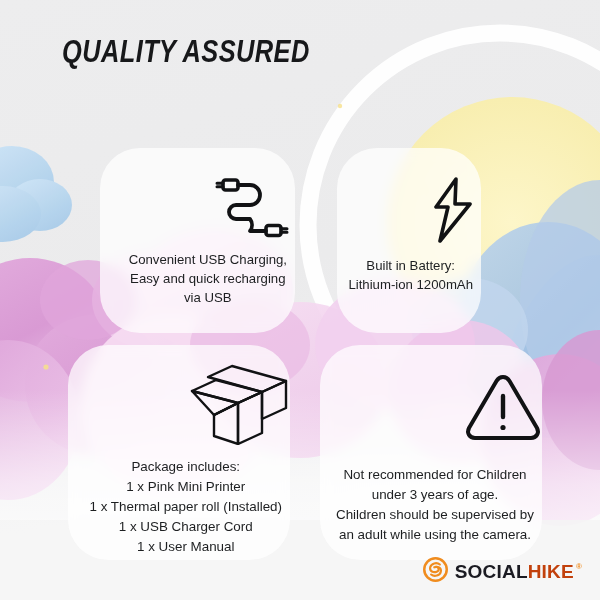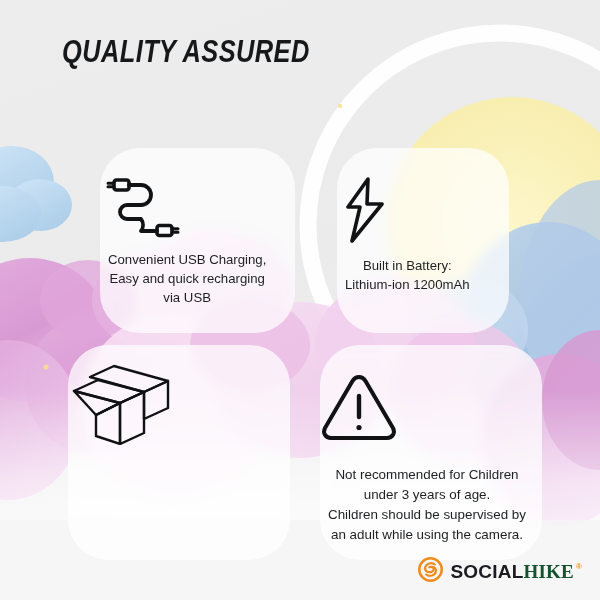--- a/index.html
+++ b/index.html
@@ -38,25 +38,25 @@
 
   
   .card {
     position:absolute;
     border-radius:40px;
     background:rgba(255,255,255,0.72);
     backdrop-filter:blur(6px);
     -webkit-backdrop-filter:blur(6px);
     display:flex;
     flex-direction:column;
-    align-items:flex-start;
+    align-items:flex-end;
     z-index:4;
   }
   .card.c1 { left:100px; top:148px; width:195px; height:185px; padding-top:24px; }
-  .card.c2 { left:337px; top:148px; width:172px; height:185px; padding-top:28px; }
+  .card.c2 { left:337px; top:148px; width:144px; height:185px; padding-top:28px; }
   .card.c3 { left:68px;  top:345px; width:222px; height:215px; padding-top:16px; }
   .card.c4 { left:320px; top:345px; width:222px; height:215px; padding-top:20px; }
 
   .card .icon { display:flex; align-items:center; justify-content:center; }
   .card .caption {
     font-size:13.2px;
     line-height:1.45;
     color:#1d1f21;
     text-align:center;
     padding:0 8px;
@@ -73,21 +73,21 @@
   
   .logo {
     position:absolute; right:18px; bottom:14px;
     display:flex; align-items:center; gap:7px; z-index:6;
   }
   .logo-text {
     font-size:19px; font-weight:bold; letter-spacing:0.2px;
     display:flex; align-items:flex-start;justify-content:space-between;
   }
   .logo-social { color:#1b1b22; }
-  .logo-hike { color:#14532d;font-family:Liberation Serif, serif; }
+  .logo-hike { color:#c2410c; }
   .logo-reg { color:#f08c1e; font-size:8px; margin-left:2px; margin-top:1px; }
 </style>
 </head>
 <body>
 
 <svg id="bg" viewBox="0 0 600 600" xmlns="http://www.w3.org/2000/svg">
   <defs>
     <linearGradient id="gBase" x1="0" y1="0" x2="0.35" y2="1">
       <stop offset="0%" stop-color="#ededee"></stop>
       <stop offset="55%" stop-color="#ebebec"></stop>
@@ -209,20 +209,21 @@
 
       <path d="M6 28 L52 40 L52 40 L28 52 L6 28 Z"></path>
 
       <path d="M100 18 L76 29 L76 56 L100 45 Z"></path>
 
       <path d="M28 52 L28 73 L52 81 L52 40 Z"></path>
       <path d="M52 81 L76 70 L76 29 L52 40 Z"></path>
       <path d="M28 52 L52 40 L76 29"></path>
     </svg>
   </div>
+  <div class="caption">Package includes:<br>1 x Pink Mini Printer<br>1 x Thermal paper roll (Installed)<br>1 x USB Charger Cord<br>1 x User Manual</div>
 </div>
 
 <div class="card c4">
   <div class="icon">
     <svg width="78" height="70" viewBox="0 0 78 70" xmlns="http://www.w3.org/2000/svg" fill="none" stroke="#111214" stroke-width="4" stroke-linejoin="round" stroke-linecap="round">
       <path d="M39 5 C42 5 44 6.5 45.5 9 L73 56 C75.5 61 72.5 66 67 66 H11 C5.5 66 2.5 61 5 56 L32.5 9 C34 6.5 36 5 39 5 Z"></path>
       <path d="M39 24 V45" stroke-width="4.4"></path>
       <circle cx="39" cy="55.5" r="2.6" fill="#111214" stroke="none"></circle>
     </svg>
   </div>

